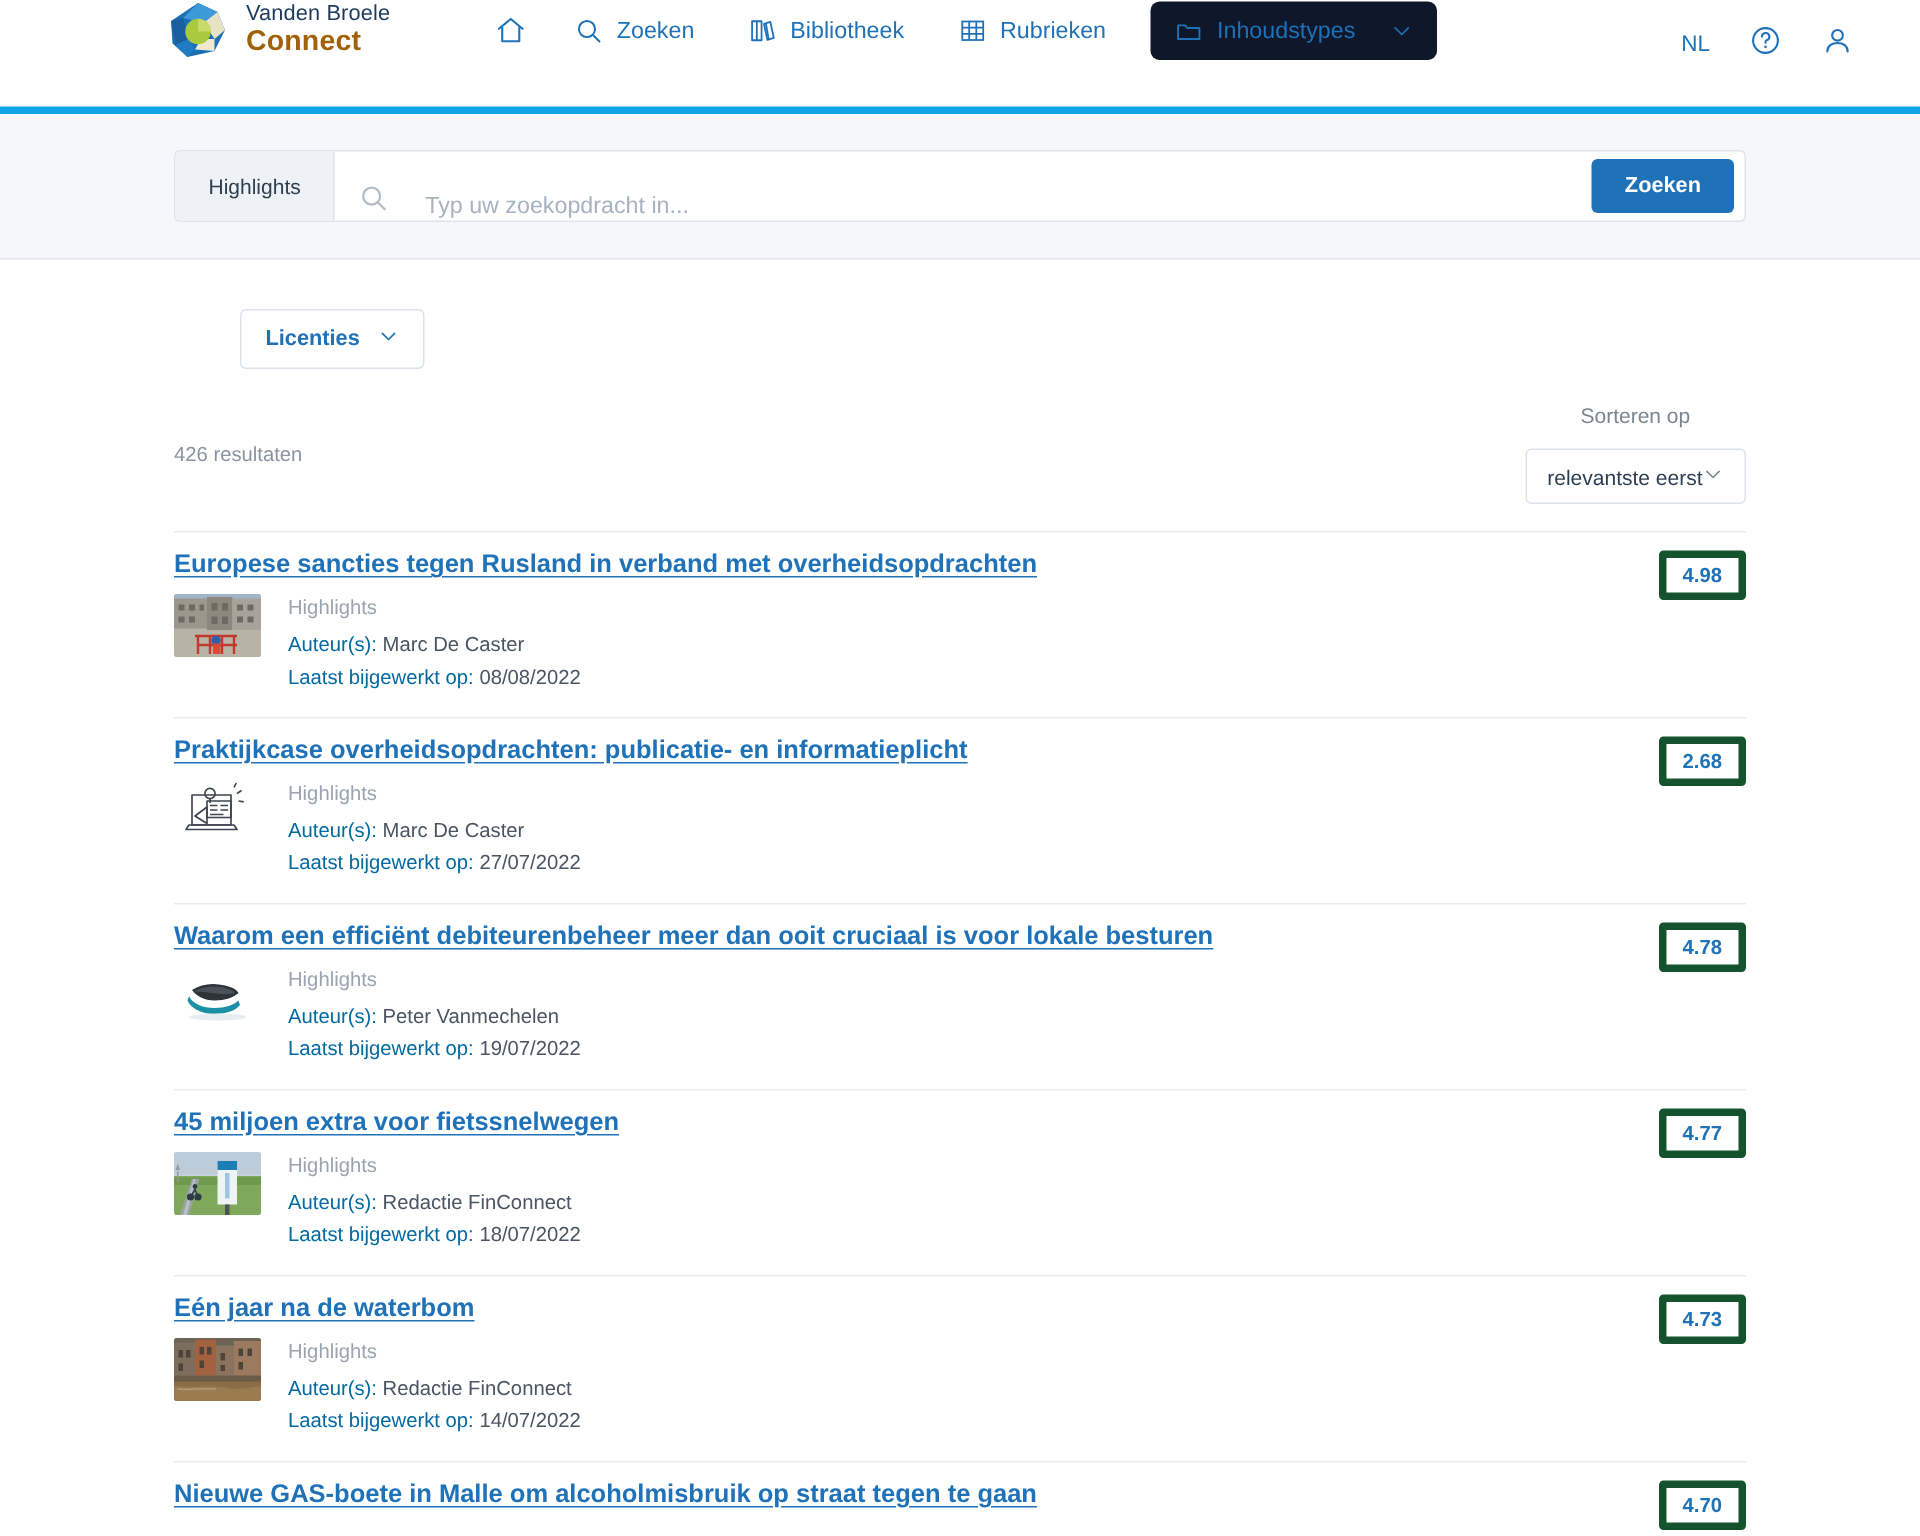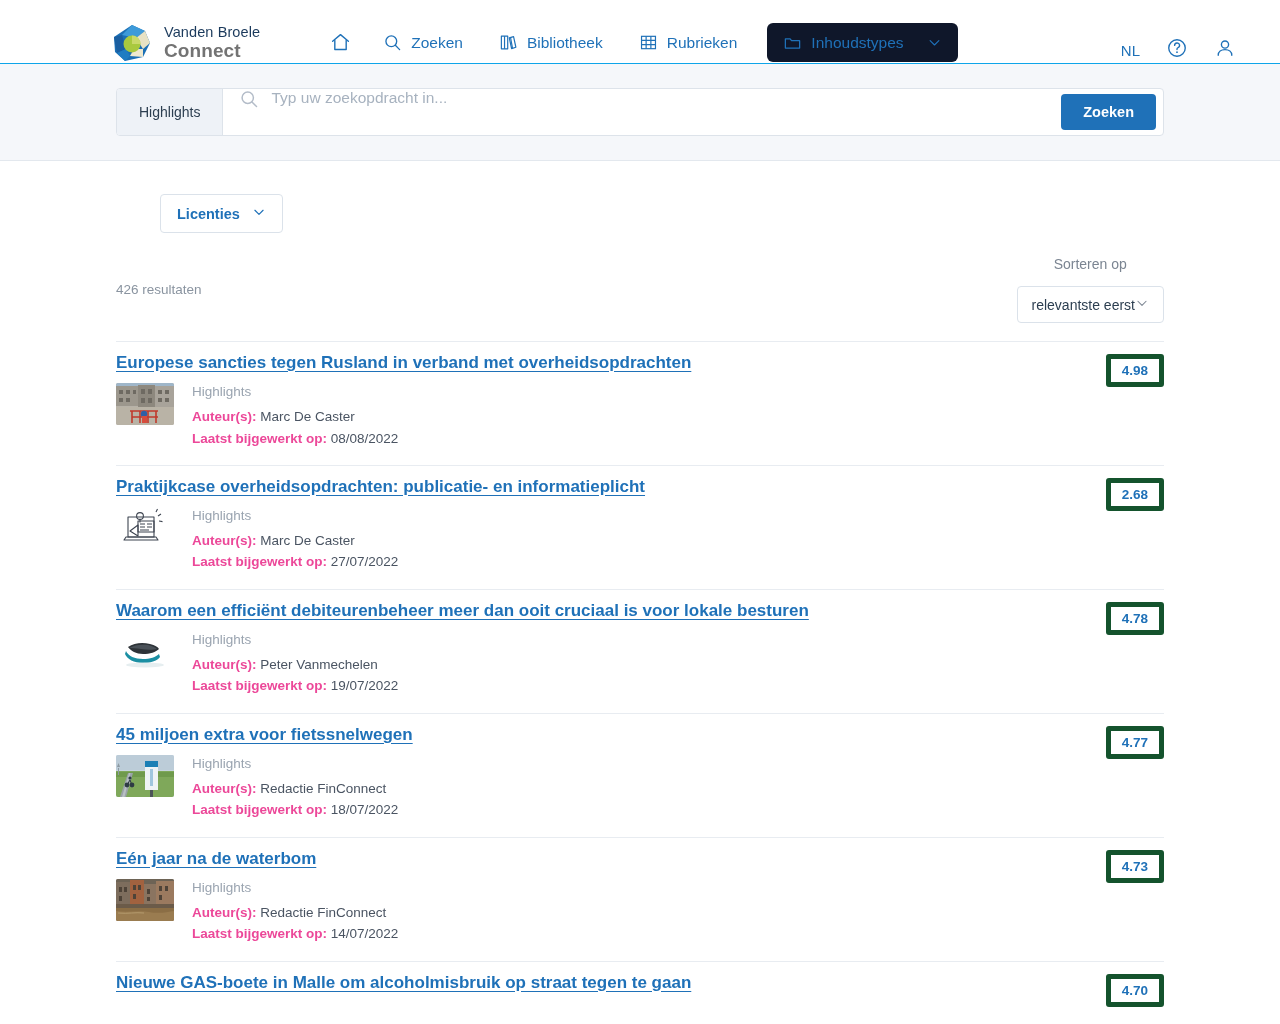--- a/index.html
+++ b/index.html
@@ -8,39 +8,39 @@
     width: 1280px;
     height: 1024px;
     overflow: hidden;
     background: #ffffff;
     font-family: "Liberation Sans", sans-serif;
     -webkit-font-smoothing: antialiased;
   }
 
   
   .header {
-    height: 64px;
+    height: 76px;
     background: #ffffff;
-    border-bottom: 1px solid #0ea5e9;
-    display: flex;
-    align-items: flex-end;
+    border-bottom: 5px solid #0ea5e9;
+    display: flex;
+    align-items: flex-start;
     padding: 0 24px 0 112px;
   }
   .brand { display: flex; align-items: center; gap: 12px; }
   .logo-mark { width: 40px; height: 40px; display: block; }
   .brand-text { line-height: 1.05; }
   .brand-top {
     font-size: 14.5px;
     color: #1b3a5c;
     letter-spacing: .1px;
   }
   .brand-bottom {
     font-size: 19px;
     font-weight: bold;
-    color: #737373;
+    color: #a16207;
     letter-spacing: .1px;
   }
 
   .mainnav {
     display: flex;
     align-items: center;
     gap: 4px;
     margin-left: 58px;
   }
   .navitem {
@@ -101,22 +101,22 @@
     background: #eef2f7;
     border-right: 1px solid #dde3ea;
     font-size: 14px;
     color: #2c3e50;
     cursor: pointer;
     white-space: nowrap;
   }
   .searchfield {
     flex: 1;
     display: flex;
-    align-items: flex-start;
-    gap: 12px;
+    align-items: flex-end;
+    gap: 24px;
     padding: 0 16px;
   }
   .searchfield input {
     flex: 1;
     border: none;
     outline: none;
     font-size: 15.5px;
     font-family: "Liberation Sans", sans-serif;
     color: #2c3e50;
     background: transparent;
@@ -221,21 +221,21 @@
   .kicker {
     font-size: 13.5px;
     color: #9aa4b0;
     margin-bottom: 7px;
   }
   .metaline {
     font-size: 13.5px;
     color: #4a5462;
     line-height: 1.58;
   }
-  .metaline b { color: #ec4899; font-weight: bold; }
+  .metaline b { color: #0369a1; font-weight: normal; }
   .score {
     flex: 0 0 auto;
     margin-left: 18px;
     margin-top: 2px;
     border: 5px solid #14532d;
     border-radius: 3px;
     color: #1f71b8;
     font-size: 13.5px;
     font-weight: bold;
     padding: 4px 11px;

